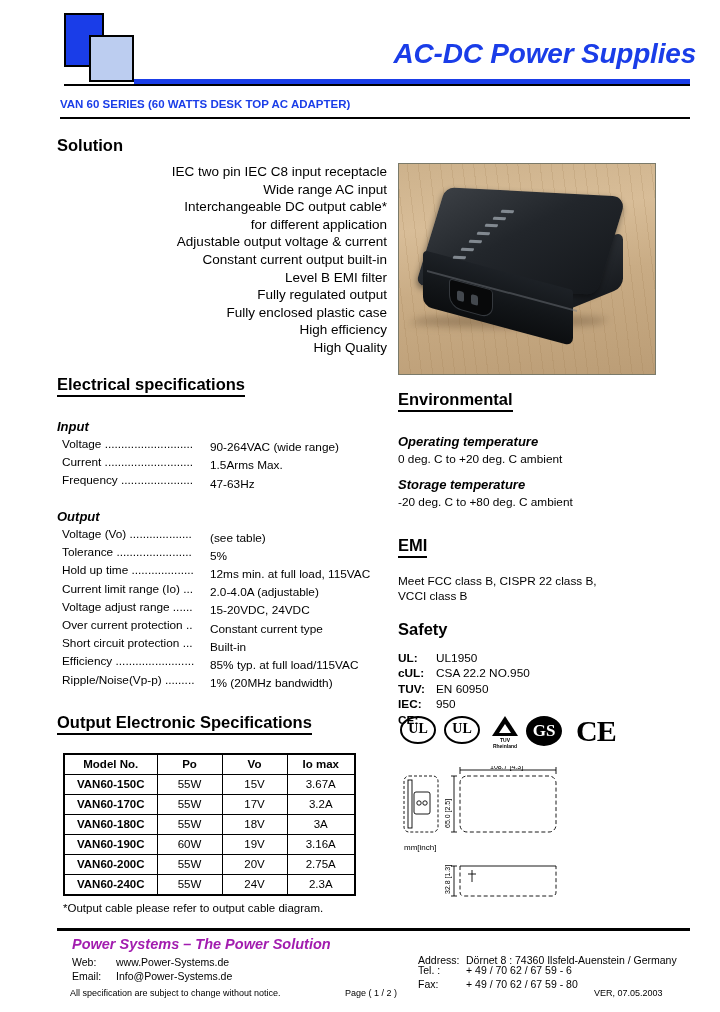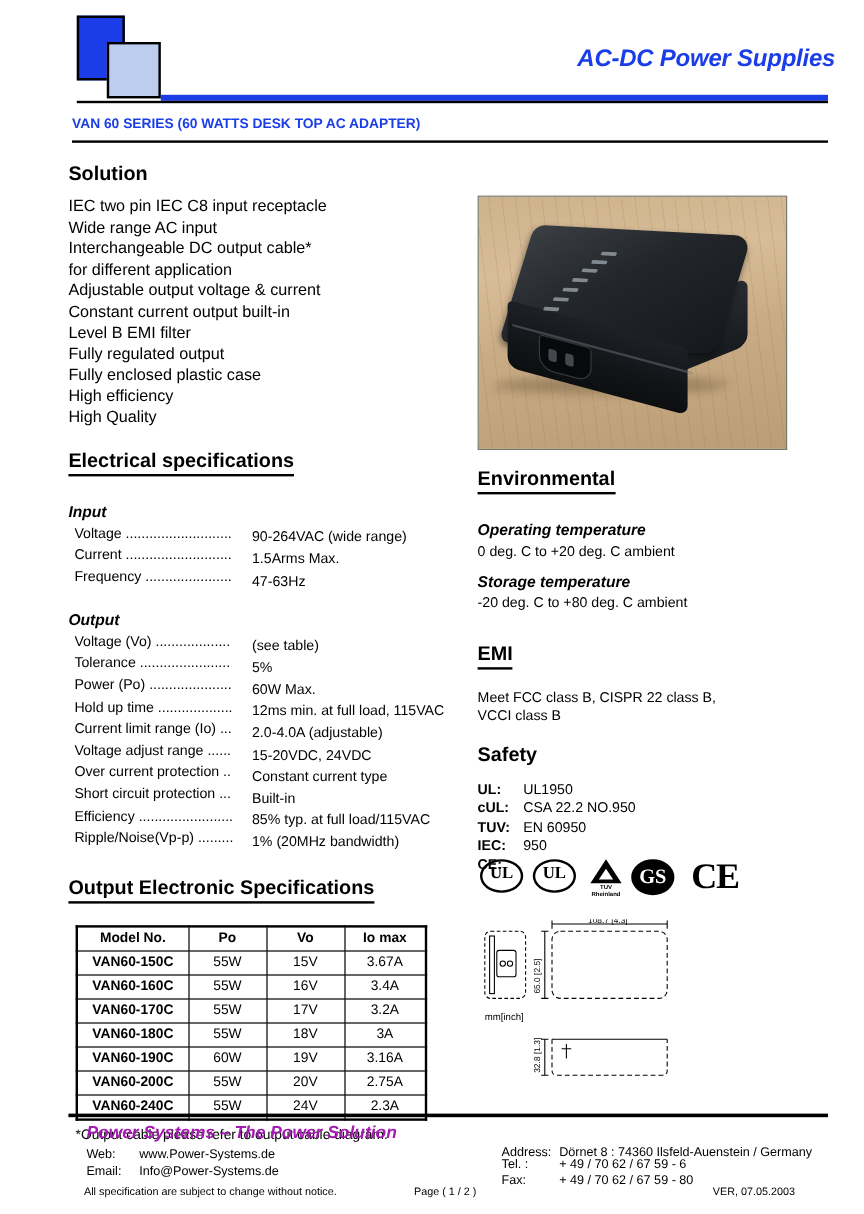--- a/index.html
+++ b/index.html
@@ -37,21 +37,21 @@
     position: absolute;
     left: 89px; top: 35px;
     width: 45px; height: 47px;
     background: #bccdf0;
     border: 2px solid #000;
     box-sizing: border-box;
   }
   #header-title {
     position: absolute;
     right: 24px; top: 38px;
-    font-size: 20px;
+    font-size: 28px;
     font-weight: bold;
     font-style: italic;
     color: #1a3de8;
     letter-spacing: -0.2px;
     white-space: nowrap;
   }
   .hdr-rule-blue {
     position: absolute;
     left: 134px; top: 79px;
     width: 556px; height: 5px;
@@ -105,21 +105,21 @@
     font-size: 13px;
     font-weight: bold;
     font-style: italic;
     margin: 0 0 3px 0;
     padding: 0;
   }
 
   
   #features-list {
     list-style: none;
-    margin: 0; padding: 0;
+    margin: 0; padding: 0; text-align: right;
   }
   #features-list li {
     font-size: 13.5px;
     line-height: 17.6px;
     white-space: nowrap;
   }
 
   
   .spec-group { margin: 0 0 4px 0; padding-left: 5px; }
   .spec-row {
@@ -452,23 +452,20 @@
     </div>
 
     <div style="height:14px"></div>
     <h3 class="sub">Output</h3>
     <div class="spec-group">
       <div class="spec-row">
         <span class="spec-label">Voltage (Vo) ...................</span><span class="spec-val">(see table)</span>
       </div>
       <div class="spec-row">
         <span class="spec-label">Tolerance .......................</span><span class="spec-val">5%</span>
-      </div>
-      <div class="spec-row">
-        <span class="spec-label">Power (Po) .....................</span><span class="spec-val">60W Max.</span>
       </div>
       <div class="spec-row">
         <span class="spec-label">Hold up time ...................</span><span class="spec-val">12ms min. at full load, 115VAC</span>
       </div>
       <div class="spec-row">
         <span class="spec-label">Current limit range (Io) ...</span><span class="spec-val">2.0-4.0A (adjustable)</span>
       </div>
       <div class="spec-row">
         <span class="spec-label">Voltage adjust range ......</span><span class="spec-val">15-20VDC, 24VDC</span>
       </div>
@@ -503,26 +500,20 @@
           <th>Vo</th>
           <th>Io max</th>
         </tr>
       </thead>
       <tbody>
         <tr>
           <td class="model">VAN60-150C</td>
           <td>55W</td>
           <td>15V</td>
           <td>3.67A</td>
-        </tr>
-        <tr>
-          <td class="model">VAN60-160C</td>
-          <td>55W</td>
-          <td>16V</td>
-          <td>3.4A</td>
         </tr>
         <tr>
           <td class="model">VAN60-170C</td>
           <td>55W</td>
           <td>17V</td>
           <td>3.2A</td>
         </tr>
         <tr>
           <td class="model">VAN60-180C</td>
           <td>55W</td>

